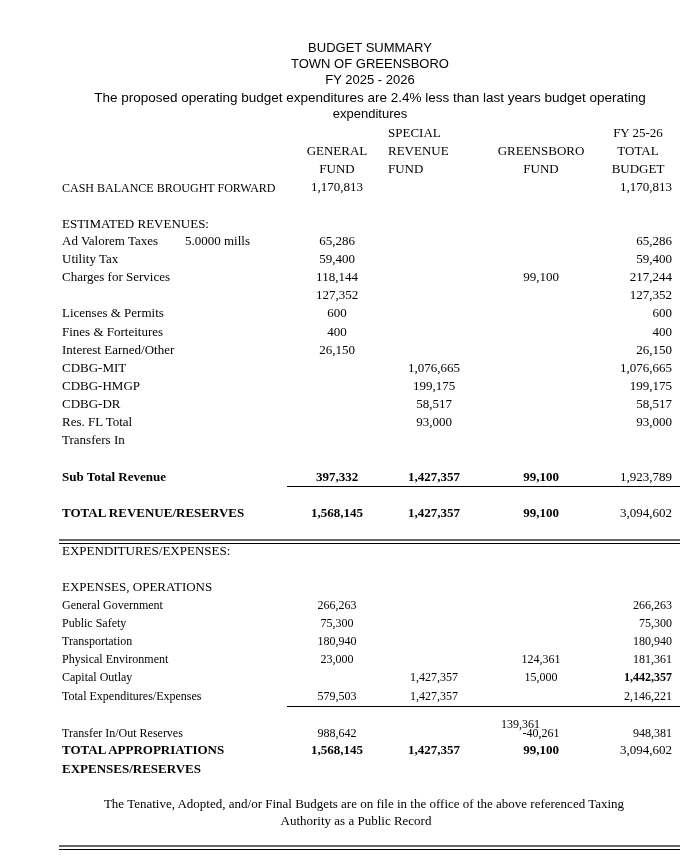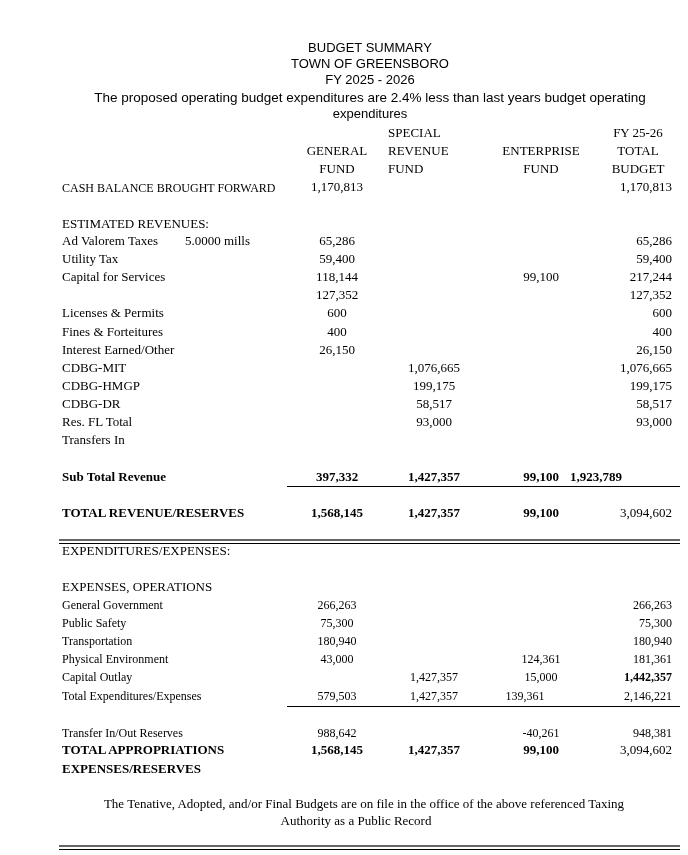--- a/index.html
+++ b/index.html
@@ -24,21 +24,21 @@
 <div class="abs sans ctr" style="left:0;width:740px;top:106px;">expenditures</div>
 
 <div class="serif">
   <div class="abs" style="left:292px;width:90px;top:143px;text-align:center;">GENERAL</div>
   <div class="abs" style="left:292px;width:90px;top:161px;text-align:center;">FUND</div>
 
   <div class="abs" style="left:388px;top:125px;">SPECIAL</div>
   <div class="abs" style="left:388px;top:143px;text-align:right;">REVENUE</div>
   <div class="abs" style="left:388px;top:161px;">FUND</div>
 
-  <div class="abs" style="left:491px;width:100px;top:143px;text-align:center;">ENTERPRISE</div>
+  <div class="abs" style="left:491px;width:100px;top:143px;text-align:center;">GREENSBORO</div>
   <div class="abs" style="left:491px;width:100px;top:161px;text-align:center;">FUND</div>
 
   <div class="abs" style="left:598px;width:80px;top:125px;text-align:center;">FY 25-26</div>
   <div class="abs" style="left:598px;width:80px;top:143px;text-align:center;">TOTAL</div>
   <div class="abs" style="left:598px;width:80px;top:161px;text-align:center;">BUDGET</div>
 </div>
 
 <div class="row serif" style="top:179px;">
   <div class="abs small" style="left:62px;top:1px;">CASH BALANCE BROUGHT FORWARD</div>
   <div class="abs" style="left:292px;width:90px;text-align:center;">1,170,813</div>
@@ -56,21 +56,21 @@
       <div class="abs" style="left:570px;width:102px;text-align:right;">65,286</div>
     </div>
     <div class="row serif" style="top: 251.1px;">
       <div class="abs" style="left:62px;">Utility Tax</div>
       <div class="abs" style="left:292px;width:90px;text-align:center;">59,400</div>
       <div class="abs" style="left:384px;width:100px;text-align:center;"></div>
       <div class="abs" style="left:496px;width:90px;text-align:center;"></div>
       <div class="abs" style="left:570px;width:102px;text-align:right;">59,400</div>
     </div>
     <div class="row serif" style="top: 269.2px;">
-      <div class="abs" style="left:62px;">Capital for Services</div>
+      <div class="abs" style="left:62px;">Charges for Services</div>
       <div class="abs" style="left:292px;width:90px;text-align:center;">118,144</div>
       <div class="abs" style="left:384px;width:100px;text-align:center;"></div>
       <div class="abs" style="left:496px;width:90px;text-align:center;">99,100</div>
       <div class="abs" style="left:570px;width:102px;text-align:right;">217,244</div>
     </div>
     <div class="row serif" style="top: 287.3px;">
       <div class="abs" style="left:292px;width:90px;text-align:center;">127,352</div>
       <div class="abs" style="left:384px;width:100px;text-align:center;"></div>
       <div class="abs" style="left:496px;width:90px;text-align:center;"></div>
       <div class="abs" style="left:570px;width:102px;text-align:right;">127,352</div>
@@ -131,21 +131,21 @@
       <div class="abs" style="left:496px;width:90px;text-align:center;"></div>
       <div class="abs" style="left:570px;width:102px;text-align:right;"></div>
     </div>
   </div>
 
 <div class="row serif b" style="top:469px;">
   <div class="abs" style="left:62px;">Sub Total Revenue</div>
   <div class="abs" style="left:292px;width:90px;text-align:center;">397,332</div>
   <div class="abs" style="left:384px;width:100px;text-align:center;">1,427,357</div>
   <div class="abs" style="left:496px;width:90px;text-align:center;">99,100</div>
-  <div class="abs" style="left:570px;width:102px;text-align:left;font-weight:bold;">1,923,789</div>
+  <div class="abs" style="left:570px;width:102px;text-align:right;font-weight:normal;">1,923,789</div>
 </div>
 <div class="hline" style="left:287px;width:393px;top:486px;"></div>
 
 <div class="row serif b" style="top:505px;">
   <div class="abs" style="left:62px;">TOTAL REVENUE/RESERVES</div>
   <div class="abs" style="left:292px;width:90px;text-align:center;">1,568,145</div>
   <div class="abs" style="left:384px;width:100px;text-align:center;">1,427,357</div>
   <div class="abs" style="left:496px;width:90px;text-align:center;">99,100</div>
   <div class="abs" style="left:570px;width:102px;text-align:right;font-weight:normal;">3,094,602</div>
 </div>
@@ -171,37 +171,37 @@
     </div>
     <div class="row serif small" style="top: 633.2px;">
       <div class="abs" style="left:62px;">Transportation</div>
       <div class="abs" style="left:292px;width:90px;text-align:center;">180,940</div>
       <div class="abs" style="left:384px;width:100px;text-align:center;"></div>
       <div class="abs" style="left:496px;width:90px;text-align:center;"></div>
       <div class="abs" style="left:570px;width:102px;text-align:right;">180,940</div>
     </div>
     <div class="row serif small" style="top: 651.3px;">
       <div class="abs" style="left:62px;">Physical Environment</div>
-      <div class="abs" style="left:292px;width:90px;text-align:center;">43,000</div>
+      <div class="abs" style="left:292px;width:90px;text-align:center;">23,000</div>
       <div class="abs" style="left:384px;width:100px;text-align:center;"></div>
       <div class="abs" style="left:496px;width:90px;text-align:center;">124,361</div>
       <div class="abs" style="left:570px;width:102px;text-align:right;">181,361</div>
     </div>
     <div class="row serif small" style="top: 669.4px;">
       <div class="abs" style="left:62px;">Capital Outlay</div>
       <div class="abs" style="left:292px;width:90px;text-align:center;"></div>
       <div class="abs" style="left:384px;width:100px;text-align:center;">1,427,357</div>
       <div class="abs" style="left:496px;width:90px;text-align:center;">15,000</div>
       <div class="abs" style="left:570px;width:102px;text-align:right;font-weight:bold;">1,442,357</div>
     </div>
     <div class="row serif small" style="top: 687.5px;">
       <div class="abs" style="left:62px;">Total Expenditures/Expenses</div>
       <div class="abs" style="left:292px;width:90px;text-align:center;">579,503</div>
       <div class="abs" style="left:384px;width:100px;text-align:center;">1,427,357</div>
-      <div class="abs" style="left:480px;width:90px;text-align:center;">139,361</div>
+      <div class="abs" style="left:501px;width:90px;margin-top:28px;">139,361</div>
       <div class="abs" style="left:570px;width:102px;text-align:right;">2,146,221</div>
     </div>
   </div>
 <div class="hline" style="left:287px;width:393px;top:706px;"></div>
 
 <div class="row serif small" style="top:725px;">
   <div class="abs" style="left:62px;">Transfer In/Out Reserves</div>
   <div class="abs" style="left:292px;width:90px;text-align:center;">988,642</div>
   <div class="abs" style="left:496px;width:90px;text-align:center;">-40,261</div>
   <div class="abs" style="left:570px;width:102px;text-align:right;">948,381</div>

